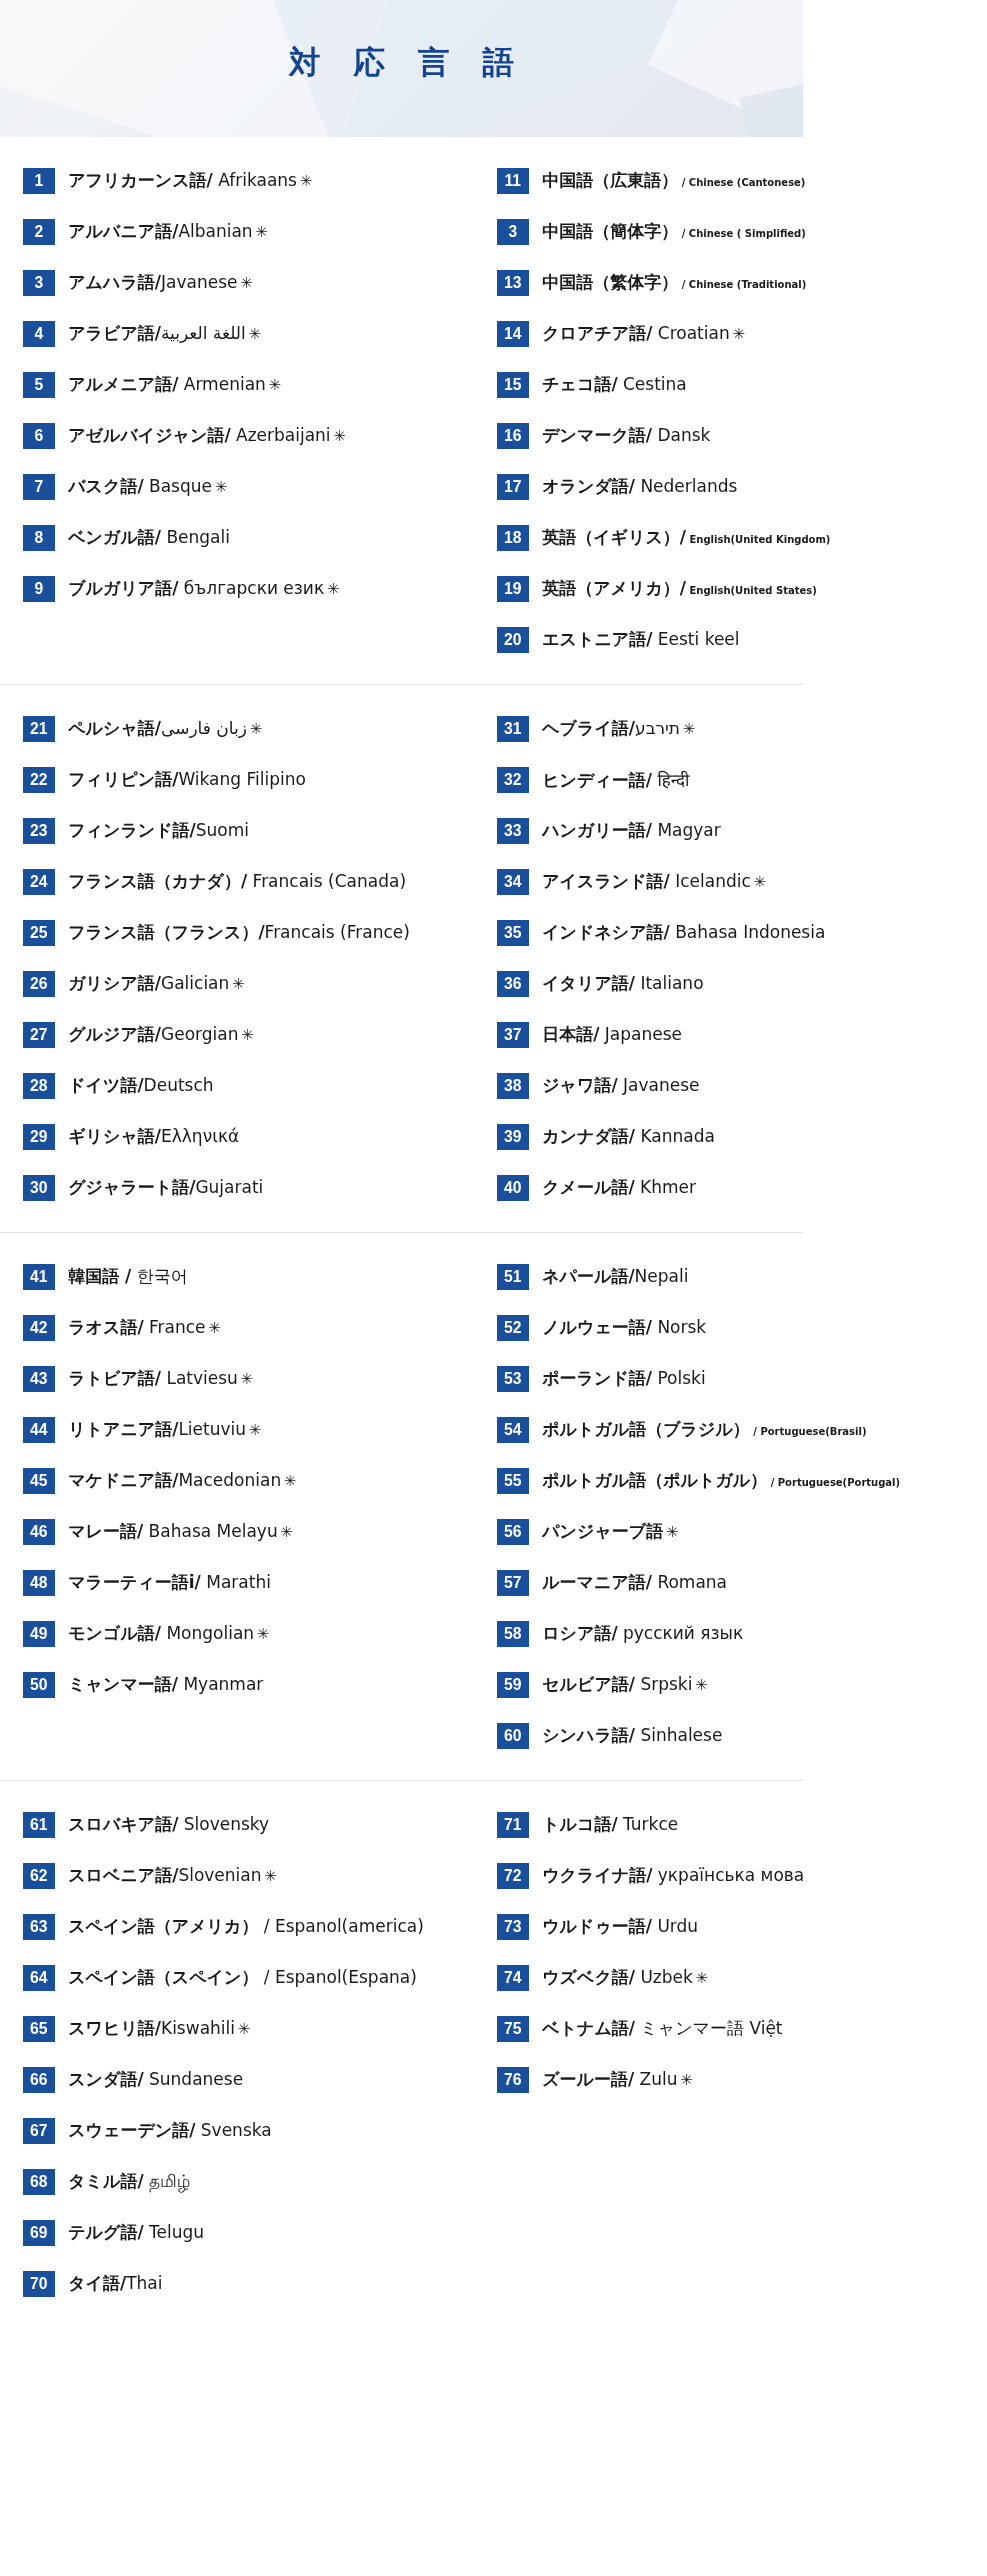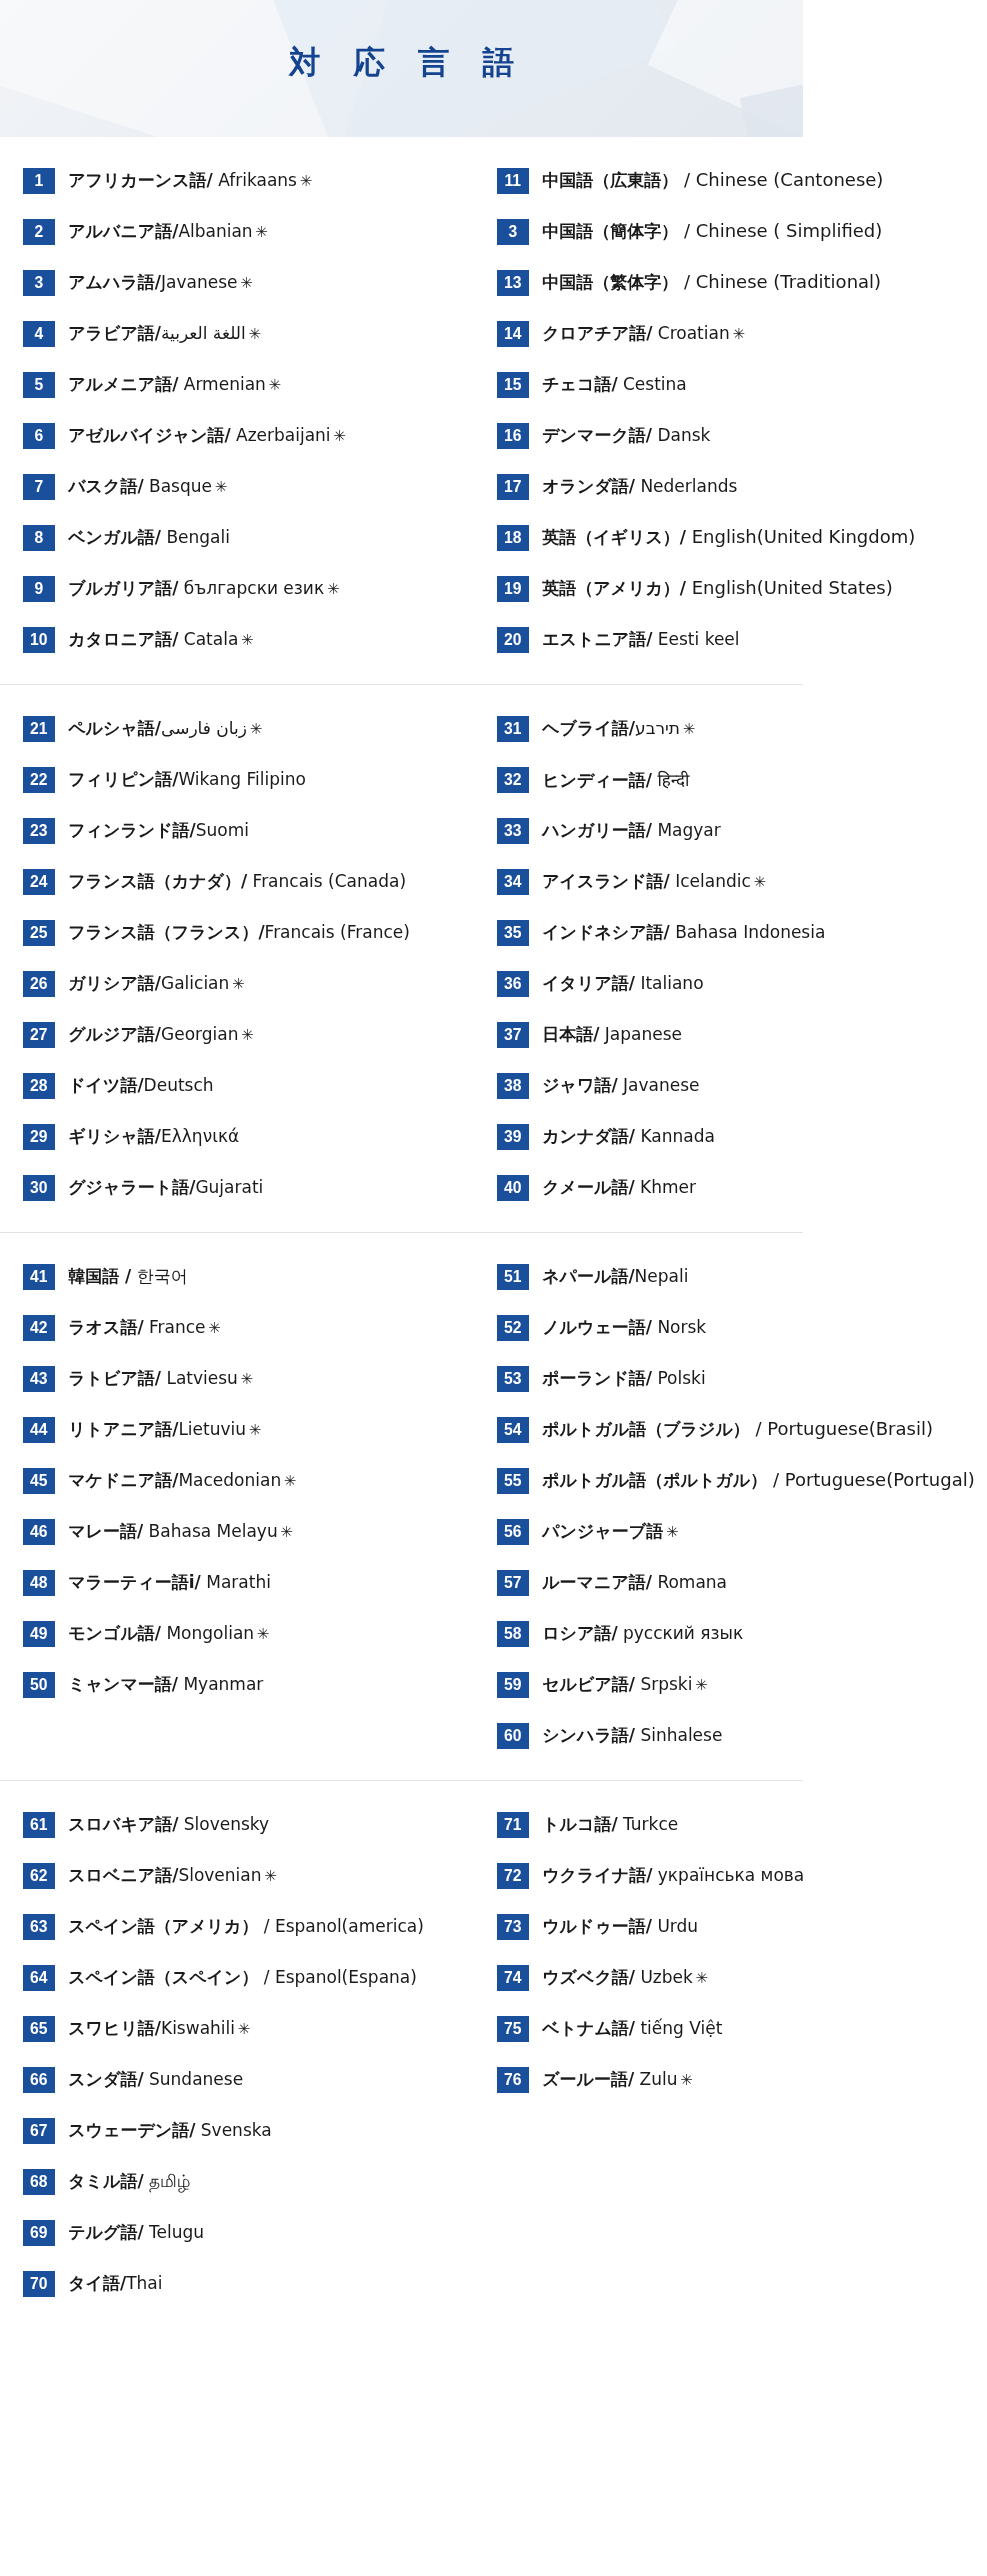--- a/index.html
+++ b/index.html
@@ -83,21 +83,21 @@
   }
   .label {
     margin-left: 13.7px;
     font-size: 17px;
     color: #1a1a1a;
     white-space: nowrap;
     font-family: "DejaVu Sans", "Liberation Sans", sans-serif;
   }
   .label .jp { font-weight: bold; }
   .label .lat { font-weight: normal; }
-  .label .small { font-size: 18px; }
+  .label .small { font-size: 10px; font-weight: bold; }
   .label .star {
     color: #1a1a1a;
     font-size: 15px;
     margin-left: 2.7px;
   }
   .footer-pad { height: 41px; }
 </style>
 </head>
 <body>
 
@@ -144,24 +144,20 @@
               <div class="label"><span class="jp">バスク語/</span><span class="lat"> Basque</span><span class="star">✳</span></div>
             </div>
             <div class="row">
               <div class="num">8</div>
               <div class="label"><span class="jp">ベンガル語/</span><span class="lat"> Bengali</span></div>
             </div>
             <div class="row">
               <div class="num">9</div>
               <div class="label"><span class="jp">ブルガリア語/</span><span class="lat"> български език</span><span class="star">✳</span></div>
             </div>
-            <div class="row">
-              <div class="num">10</div>
-              <div class="label"><span class="jp">カタロニア語/</span><span class="lat"> Catala</span><span class="star">✳</span></div>
-            </div>
           </div>
           <div class="col right">
             <div class="row">
               <div class="num">11</div>
               <div class="label"><span class="jp">中国語（広東語）</span><span class="lat small"> / Chinese (Cantonese)</span></div>
             </div>
             <div class="row">
               <div class="num">3</div>
               <div class="label"><span class="jp">中国語（簡体字）</span><span class="lat small"> / Chinese ( Simplified)</span></div>
             </div>
@@ -428,21 +424,21 @@
             <div class="row">
               <div class="num">73</div>
               <div class="label"><span class="jp">ウルドゥー語/</span><span class="lat"> Urdu</span></div>
             </div>
             <div class="row">
               <div class="num">74</div>
               <div class="label"><span class="jp">ウズベク語/</span><span class="lat"> Uzbek</span><span class="star">✳</span></div>
             </div>
             <div class="row">
               <div class="num">75</div>
-              <div class="label"><span class="jp">ベトナム語/</span><span class="lat"> tiếng Việt</span></div>
+              <div class="label"><span class="jp">ベトナム語/</span><span class="lat"> ミャンマー語 Việt</span></div>
             </div>
             <div class="row">
               <div class="num">76</div>
               <div class="label"><span class="jp">ズールー語/</span><span class="lat"> Zulu</span><span class="star">✳</span></div>
             </div>
           </div>
         </div>
       </div>
     </div>
 

